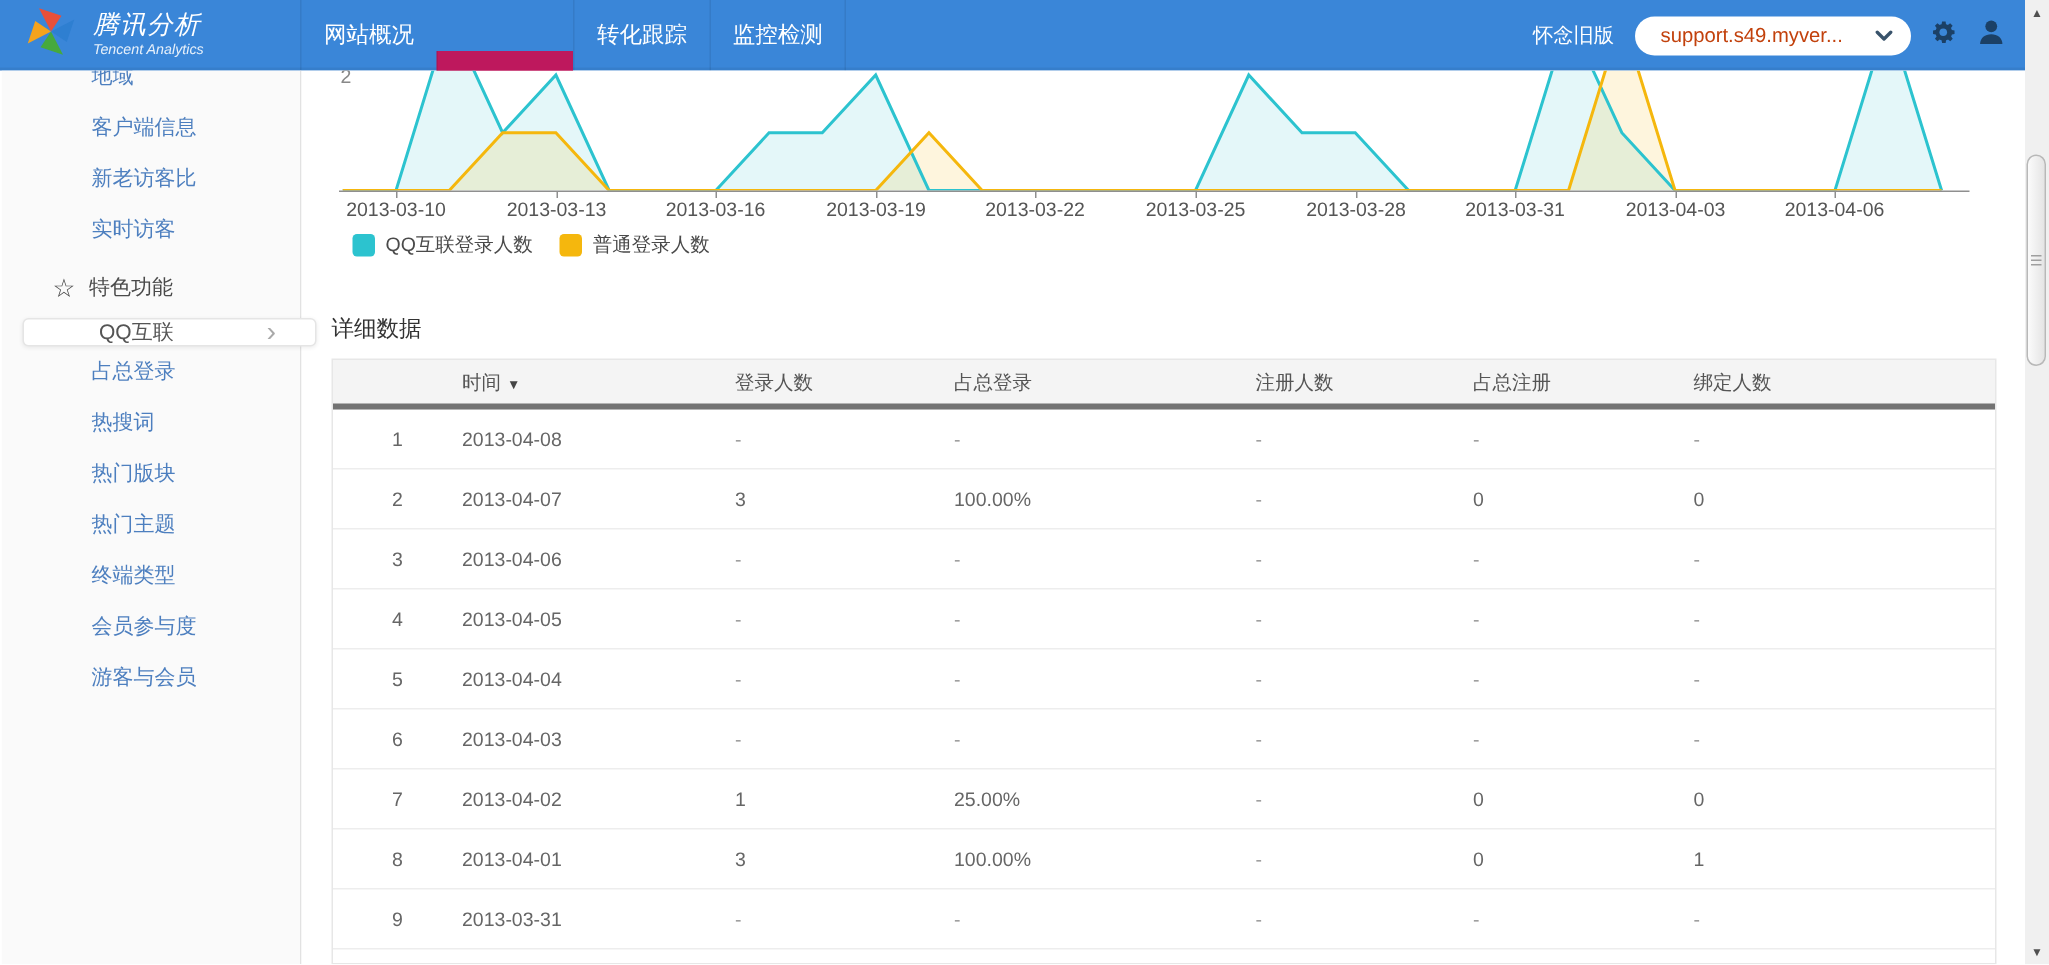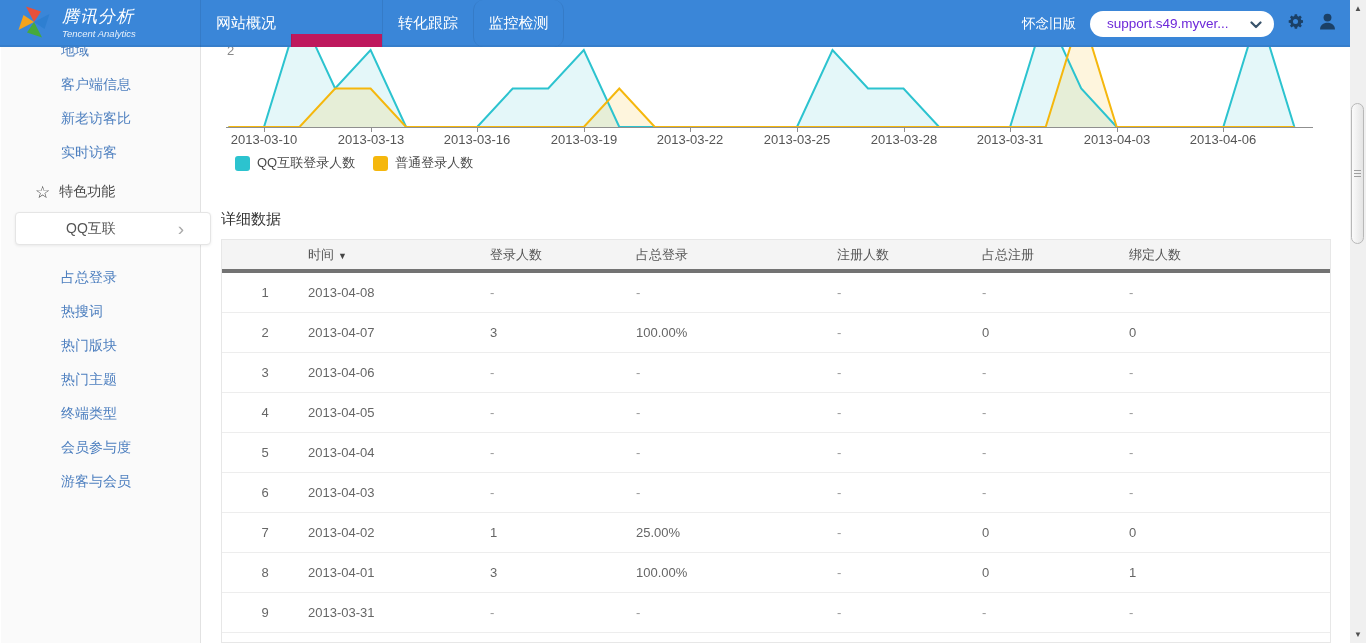--- a/index.html
+++ b/index.html
@@ -9,40 +9,40 @@
   
   .nav { position:absolute; top:0; left:0; width:1350px; height:47px; background:#3a86d8;
          display:flex; align-items:center; box-shadow: inset 0 -2px rgba(0,0,0,0.06); }
   .brand { display:flex; align-items:center; padding-left:16px; width:200px; flex:0 0 auto; }
   .brand-text { margin-left:10px; color:#fff; font-style:italic; }
   .brand-title { font-size:17px; font-weight:normal; letter-spacing:1px; line-height:1.1; }
   .brand-sub { font-size:9.5px; opacity:.88; margin-top:1px; }
   .nav-tabs { display:flex; height:100%; flex:0 0 auto; }
   .nav-tab { width:91px; height:100%; display:flex; align-items:center; justify-content:center;
              color:#fff; font-size:15px; cursor:pointer; border-left:1px solid rgba(0,0,0,0.08); }
-  .nav-tab:last-child { border-right:1px solid rgba(0,0,0,0.08);border-radius:10px; }
+  .nav-tab:last-child { border-right:1px solid rgba(0,0,0,0.08); }
   .nav-tab.active { background:#be185d;margin-top:34px; }
   .nav-right { margin-left:auto; display:flex; align-items:center; padding-right:12px; }
   .old-ver { color:#fff; font-size:13.5px; margin-right:14px; cursor:pointer; }
   .acct-pill { width:184px; height:26px; background:#fff; border-radius:13px; display:flex;
                align-items:center; padding:0 12px 0 17px; cursor:pointer; }
-  .acct-text { font-size:13.5px; color:#6d28d9; flex:1; white-space:nowrap; overflow:hidden; }
+  .acct-text { font-size:13.5px; color:#c2410c; flex:1; white-space:nowrap; overflow:hidden; }
   .icon-btn { margin-left:12px; display:flex; align-items:center; cursor:pointer; }
 
   
   .app-body { position:absolute; top:47px; left:1px; width:1350px; height:596px; overflow:hidden; display:flex; }
 
   
   .sidebar { width:200px; height:100%; background:#fafafa; border-right:1px solid #e2e2e2; flex:0 0 auto; }
   .side-item { height:34px; display:flex; align-items:center; padding-left:60px; font-size:14px;
                color:#4d7fbf; cursor:pointer; }
   .side-item.first { margin-top:-13px; }
   .side-group { height:34px; margin-top:5px; display:flex; align-items:center; color:#4a4a4a; font-size:14px; }
   .side-group .star { margin-left:34px; margin-right:9px; font-size:17px; color:#444; line-height:1; }
-  .side-selected { margin:3px 0 16px 14px; width:196px; height:33px; background:#fff; border:1px solid #e5e5e5;
+  .side-selected { margin:3px 0 0 14px; width:196px; height:19px; background:#fff; border:1px solid #e5e5e5;
                    border-radius:4px; box-shadow:0 1px 3px rgba(0,0,0,0.07); display:flex; align-items:center;
                    position:relative; z-index:2; cursor:pointer;gap:36px; }
   .side-selected .lbl { margin-left:50px; font-size:14px; color:#555; }
   .side-selected .chev { margin-left:auto; margin-right:26px; color:#a9a9a9; font-size:19px; line-height:1; }
 
   
   .main { flex:1; position:relative; background:#fff; }
   .ylabel { position:absolute; left:26px; top:-4px; font-size:13px; color:#888; }
   .chart-layer { position:absolute; left:25px; top:0; width:1088px; height:80px; }
   .axis-line { position:absolute; left:25px; top:80px; width:1087px; height:0; border-top:1px solid #8f8f8f; }

